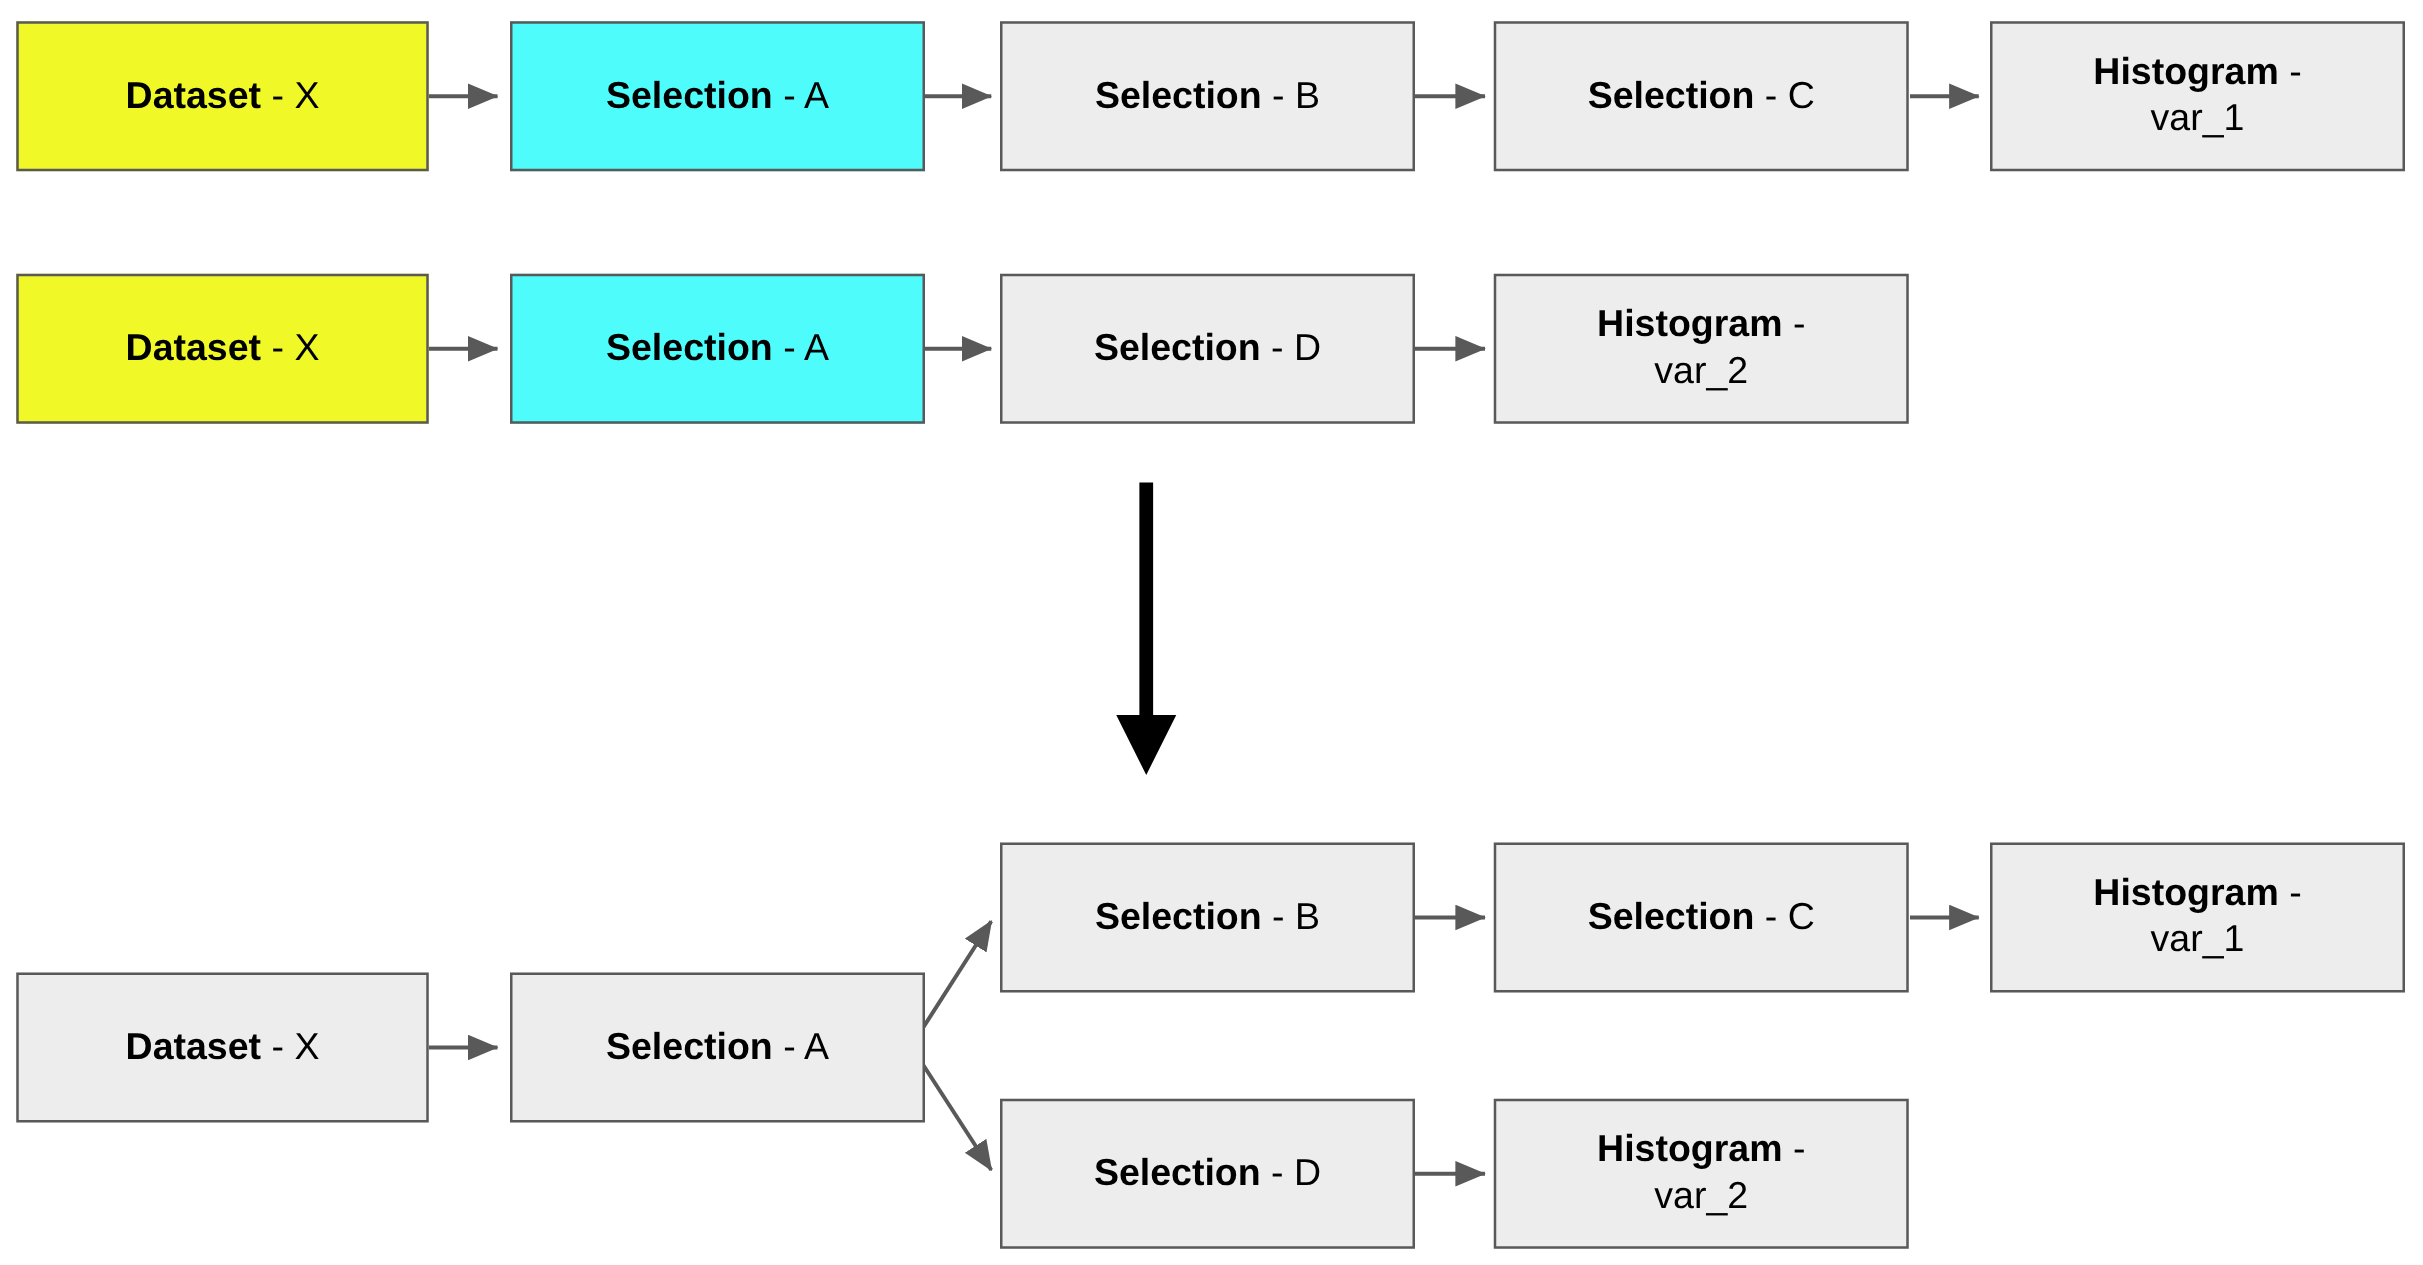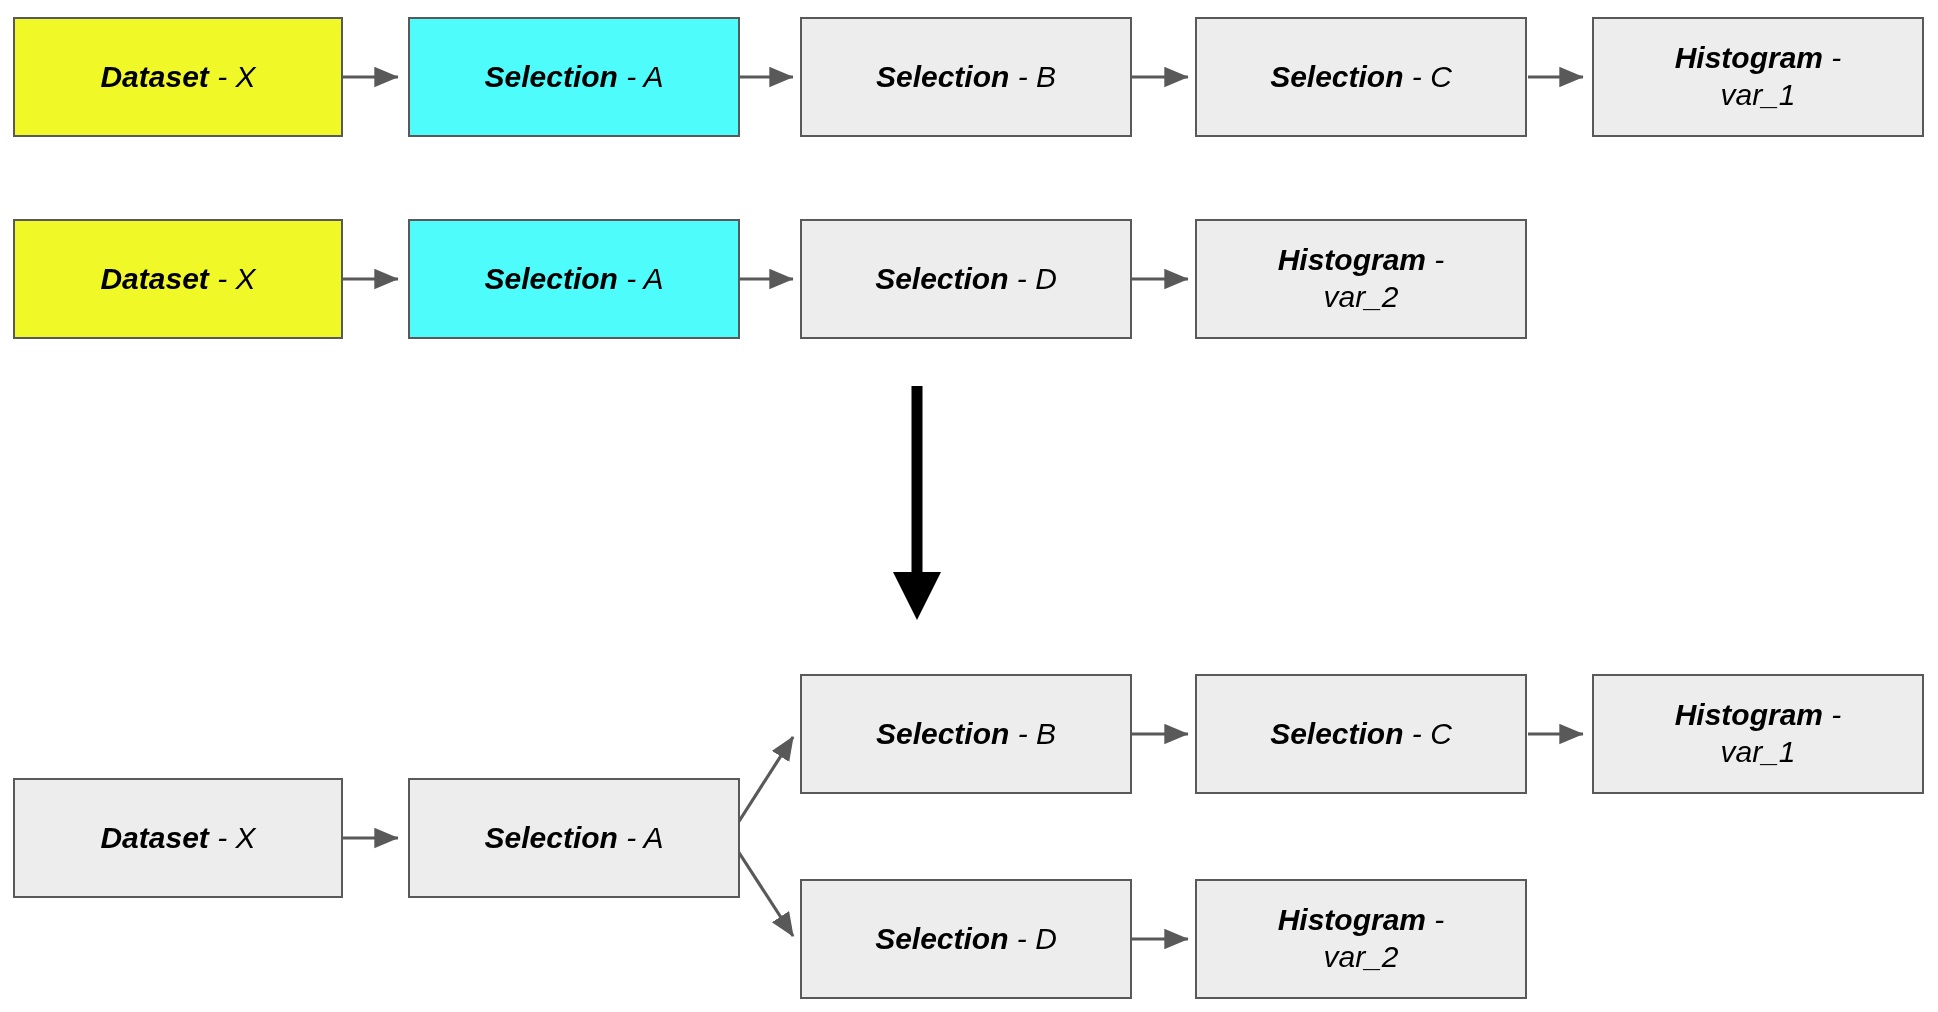--- a/index.html
+++ b/index.html
@@ -12,21 +12,20 @@
     height: 1012px;
     position: relative;
     overflow: hidden;
     font-family: "Liberation Sans", sans-serif;
   }
   #canvas {
     position: absolute;
     left: 0; top: 0;
     width: 1880px;
     height: 1012px;
-    font-style: italic;
   }
   .edge-layer {
     position: absolute;
     left: 0; top: 0;
     width: 1938px;
     height: 1012px;
     pointer-events: none;
   }
   .node {
     position: absolute;

